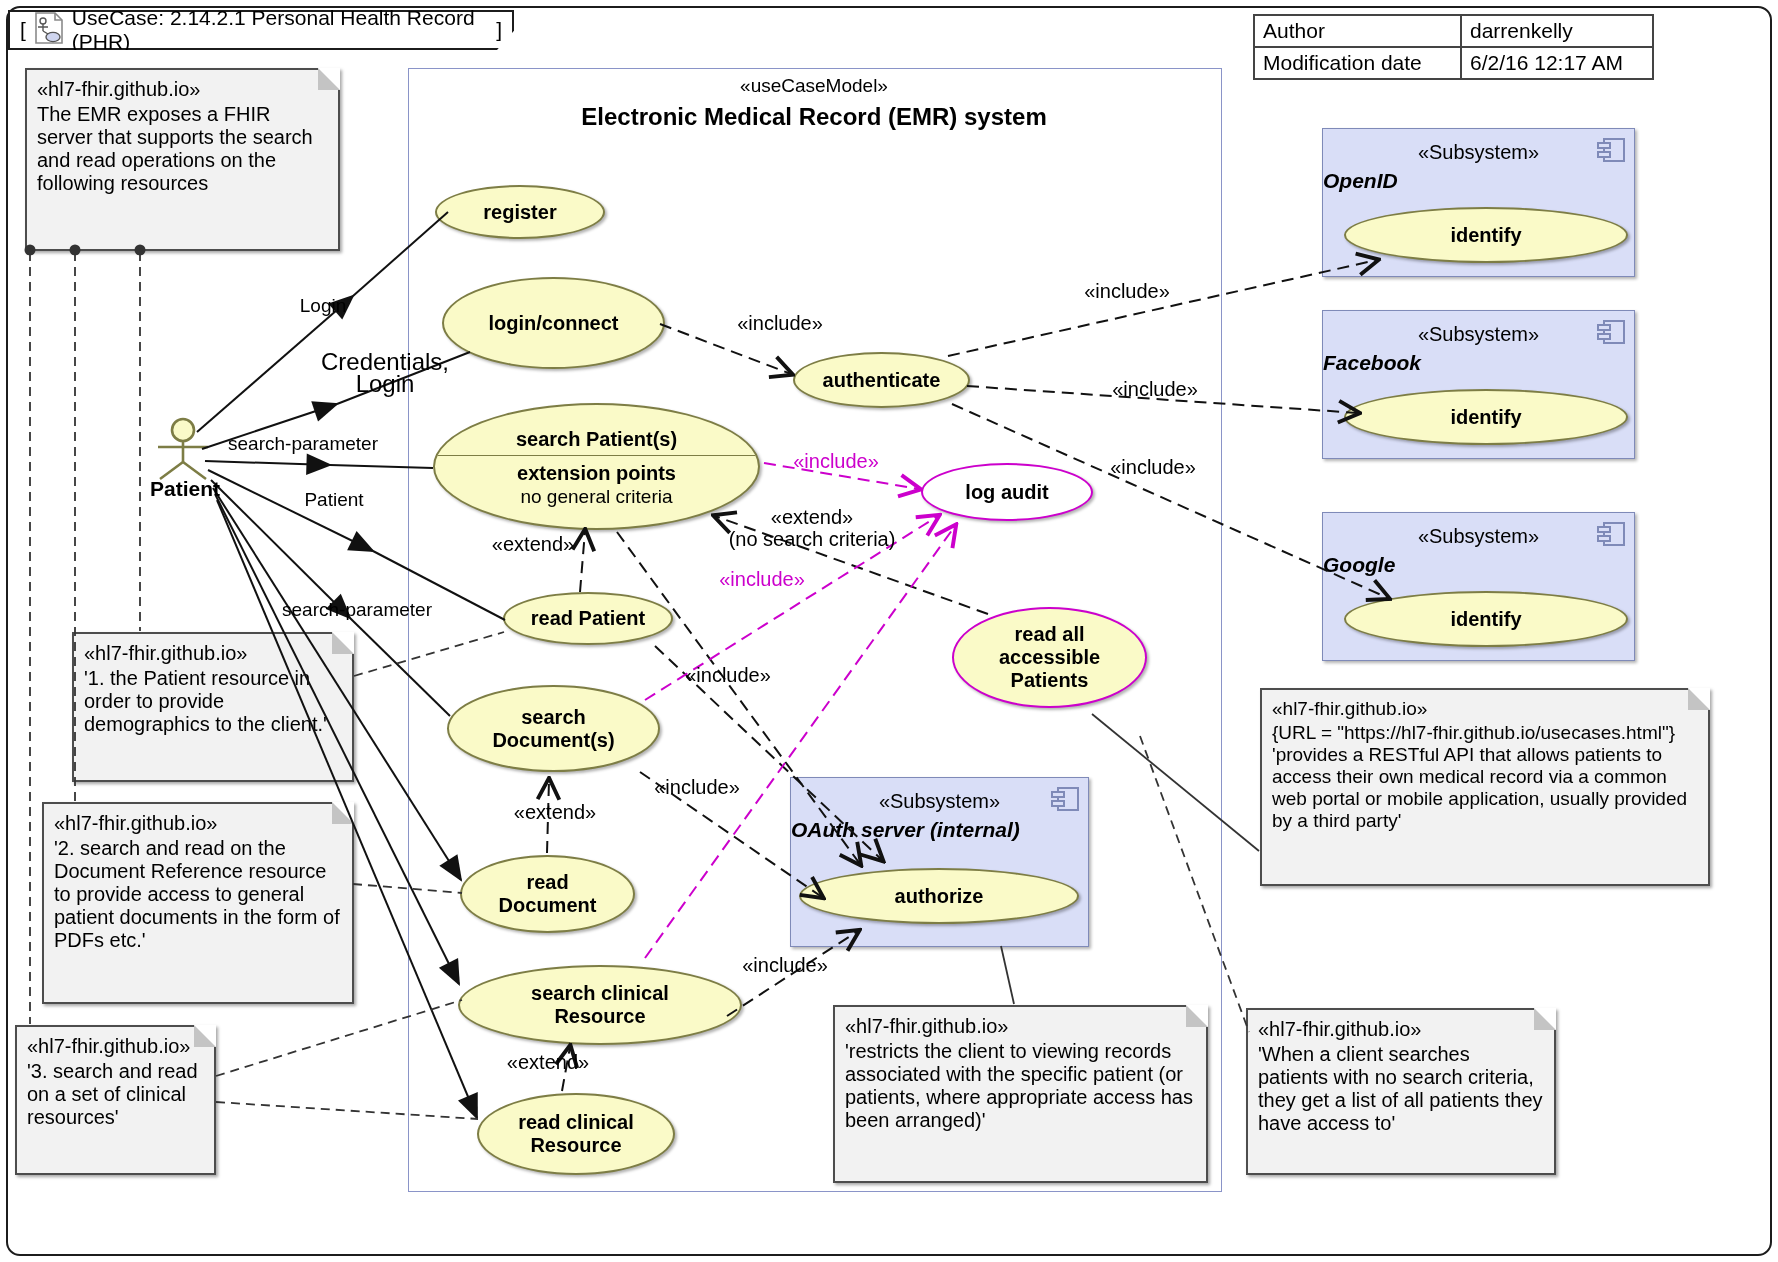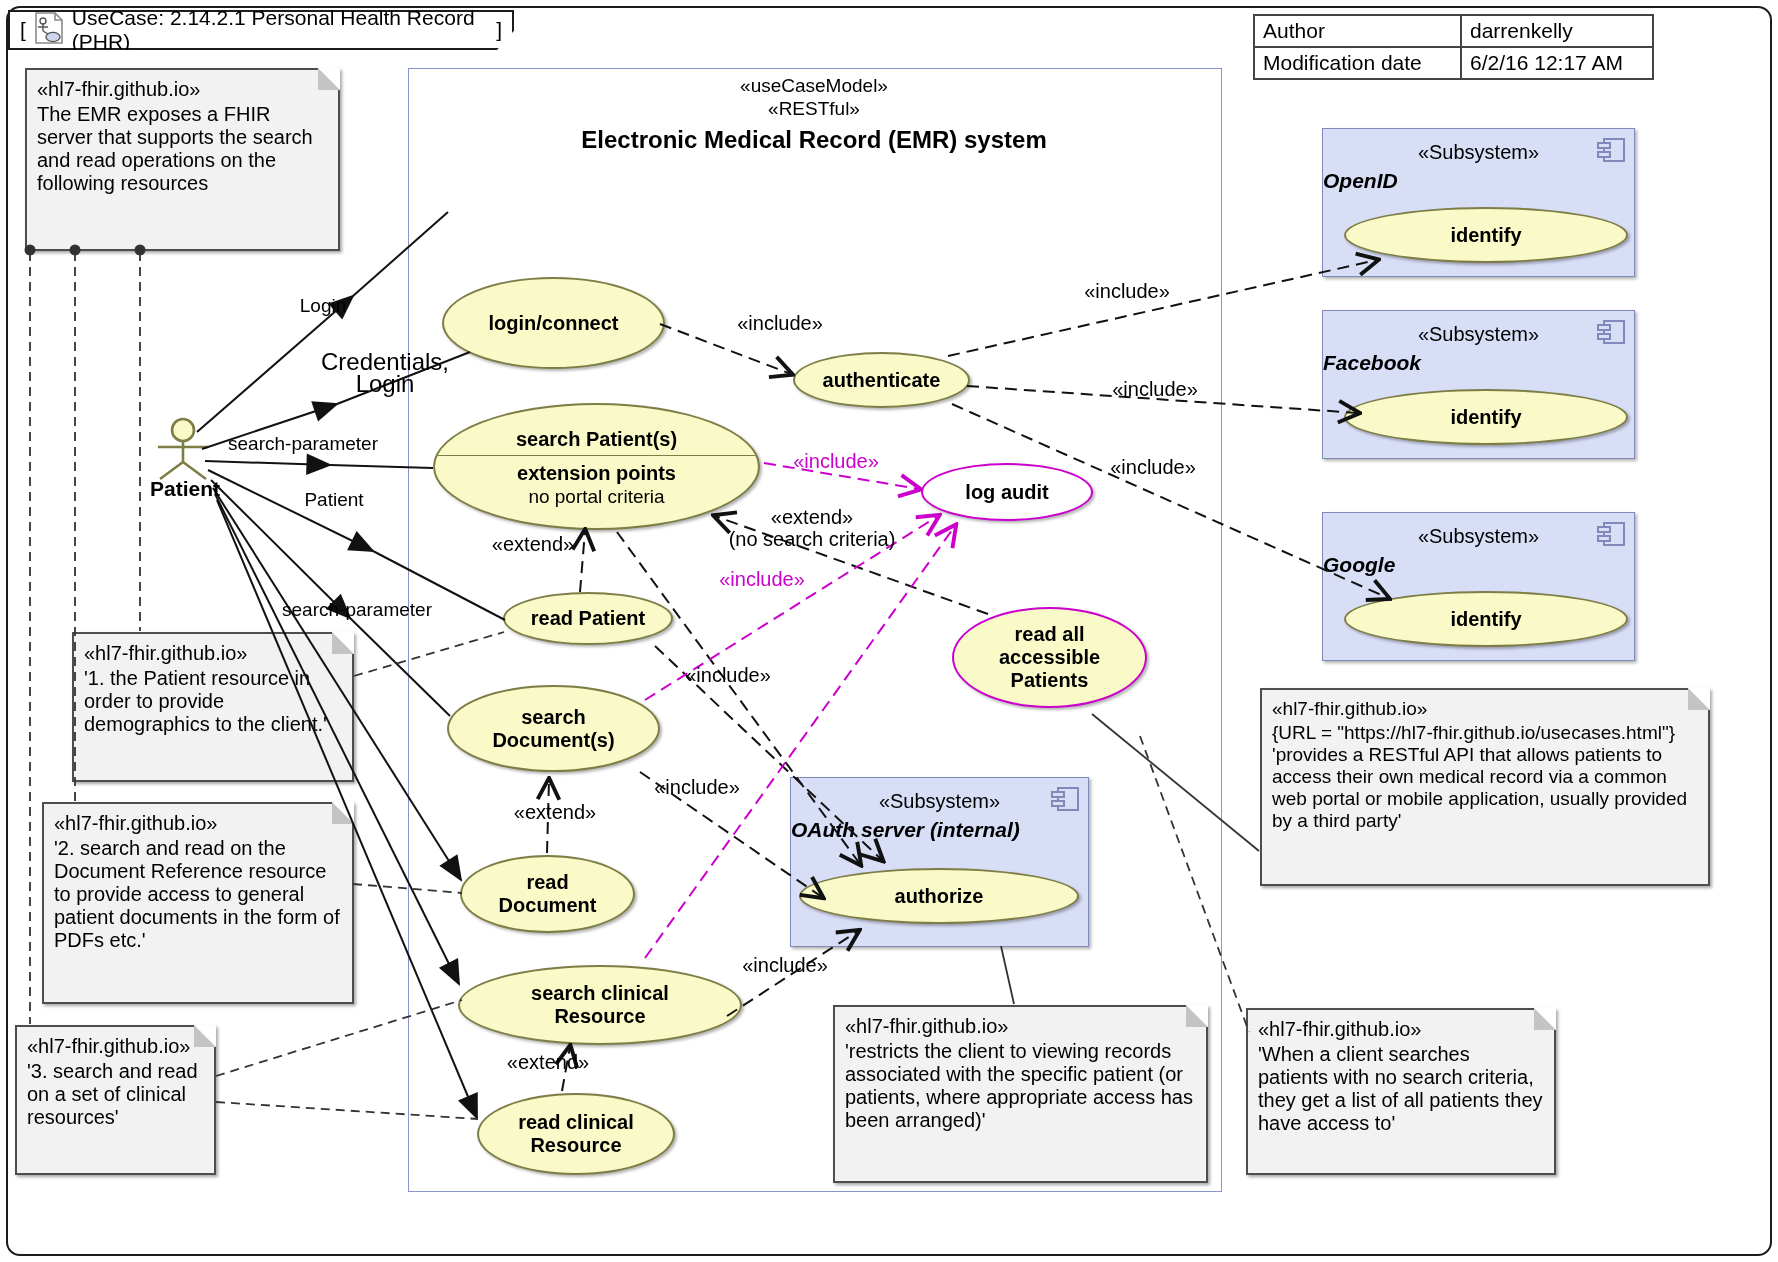--- a/index.html
+++ b/index.html
@@ -74,21 +74,20 @@
   <div class="info-table">
     <div class="info-cell">Author</div>
     <div class="info-cell">darrenkelly</div>
     <div class="info-cell">Modification date</div>
     <div class="info-cell">6/2/16 12:17 AM</div>
   </div>
 
   <div class="boundary"></div>
   <div class="sys-head">
     <div class="sys-st">«useCaseModel»</div>
-    <div class="sys-st">«RESTful»</div>
     <div class="sys-name">Electronic Medical Record (EMR) system</div>
   </div>
 
   <div class="note" style="left:25px;top:68px;width:315px;height:183px;">
     <div class="note-st">«hl7-fhir.github.io»</div>
     <div>The EMR exposes a FHIR server that supports the search and read operations on the following resources</div>
   </div>
   <div class="note" style="left:72px;top:632px;width:282px;height:150px;">
     <div class="note-st">«hl7-fhir.github.io»</div>
     <div>'1. the Patient resource in order to provide demographics to the client.'</div>
@@ -108,30 +107,33 @@
   <div class="note" style="left:1260px;top:688px;width:450px;height:198px;font-size:19px;line-height:22px;">
     <div class="note-st">«hl7-fhir.github.io»</div>
     <div style="white-space:nowrap;">{URL = "https://hl7-fhir.github.io/usecases.html"}</div>
     <div>'provides a RESTful API that allows patients to access their own medical record via a common web portal or mobile application, usually provided by a third party'</div>
   </div>
   <div class="note" style="left:1246px;top:1008px;width:310px;height:167px;">
     <div class="note-st">«hl7-fhir.github.io»</div>
     <div>'When a client searches patients with no search criteria, they get a list of all patients they have access to'</div>
   </div>
 
+  <div class="uc" style="left:435px;top:185px;width:170px;height:54px;">
+    <span>register</span>
+  </div>
   <div class="uc" style="left:442px;top:277px;width:223px;height:92px;">
     <span>login/connect</span>
   </div>
   <div class="uc uc-split" style="left:433px;top:403px;width:327px;height:127px;">
     <div class="t">
         <span>search Patient(s)</span>
       </div>
     <div class="d"></div>
     <div class="b1">extension points</div>
-    <div class="b2">no portal criteria</div>
+    <div class="b2">no general criteria</div>
   </div>
   <div class="uc" style="left:503px;top:592px;width:170px;height:53px;">
     <span>read Patient</span>
   </div>
   <div class="uc" style="left:447px;top:685px;width:213px;height:87px;">
     <span style="width:150px;">search Document(s)</span>
   </div>
   <div class="uc" style="left:460px;top:855px;width:175px;height:78px;">
     <span style="width:120px;">read Document</span>
   </div>

